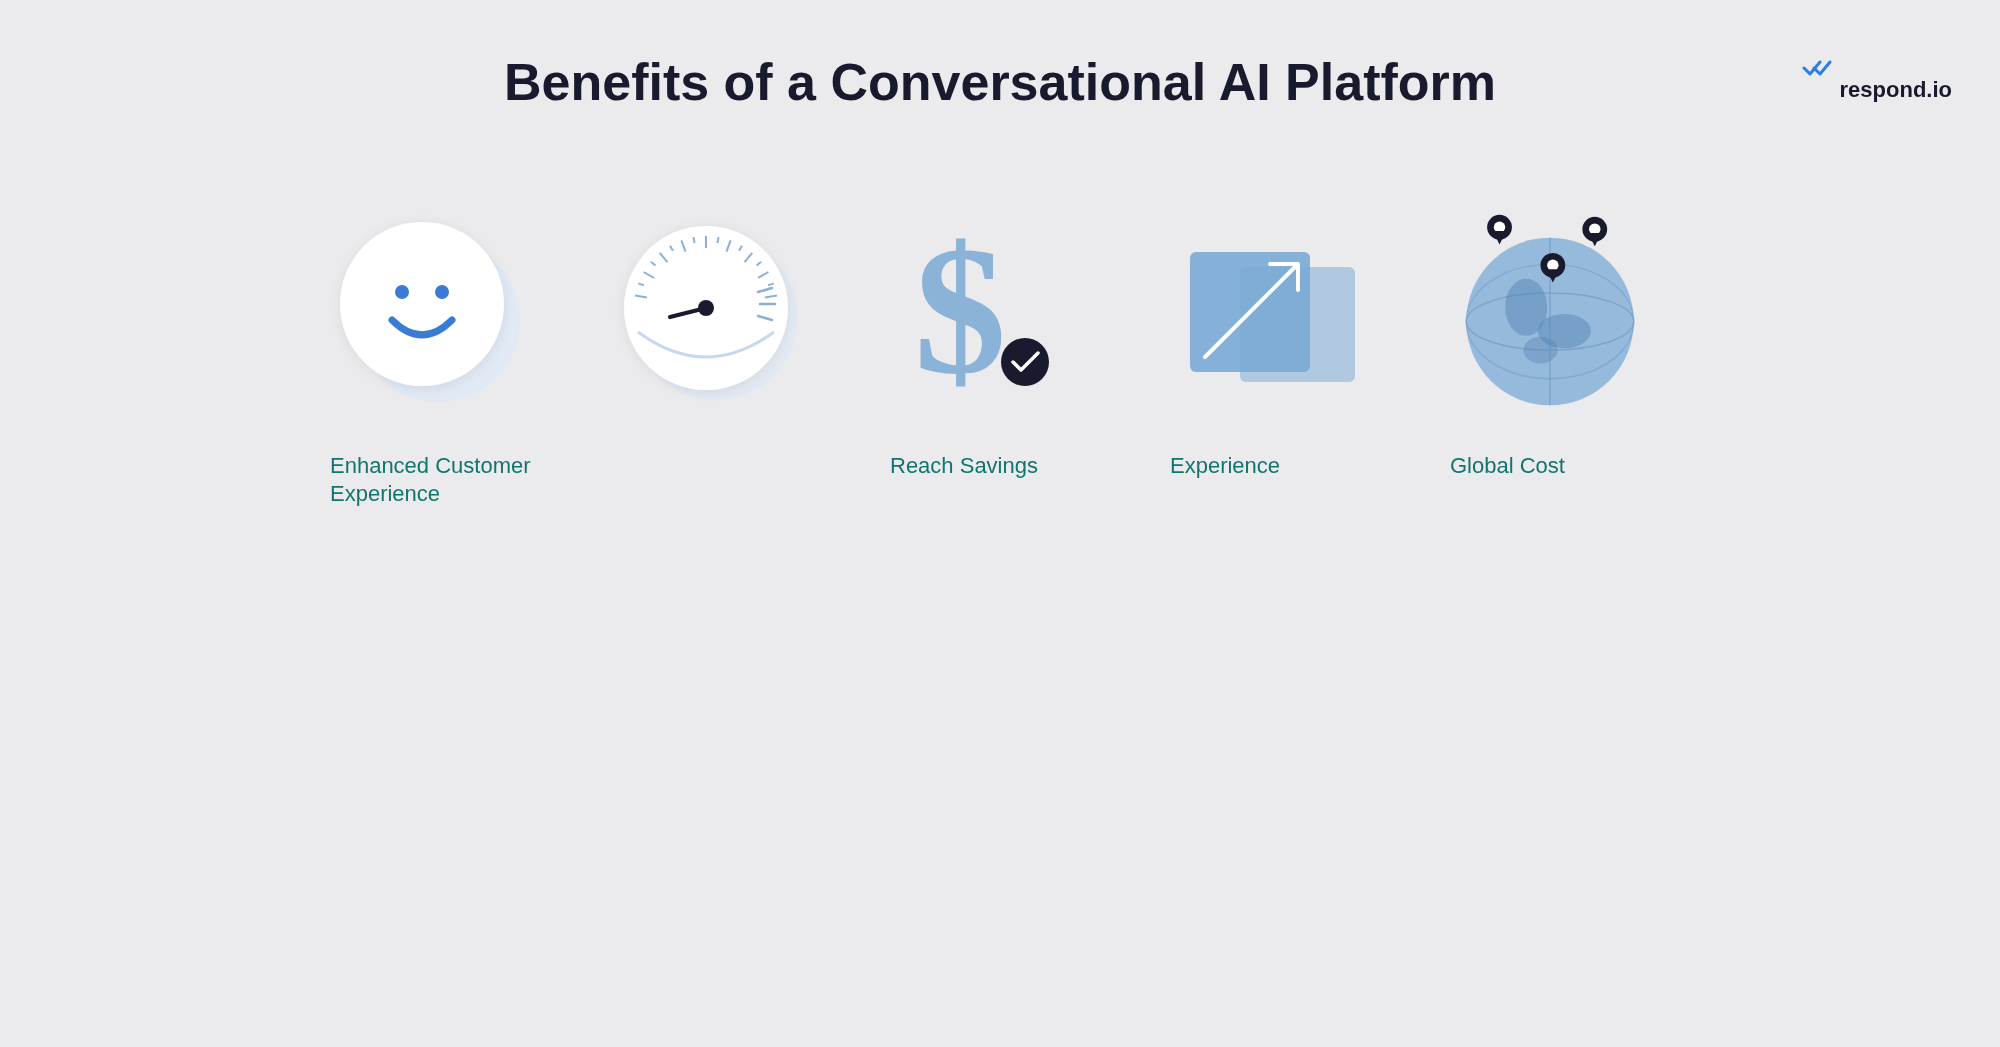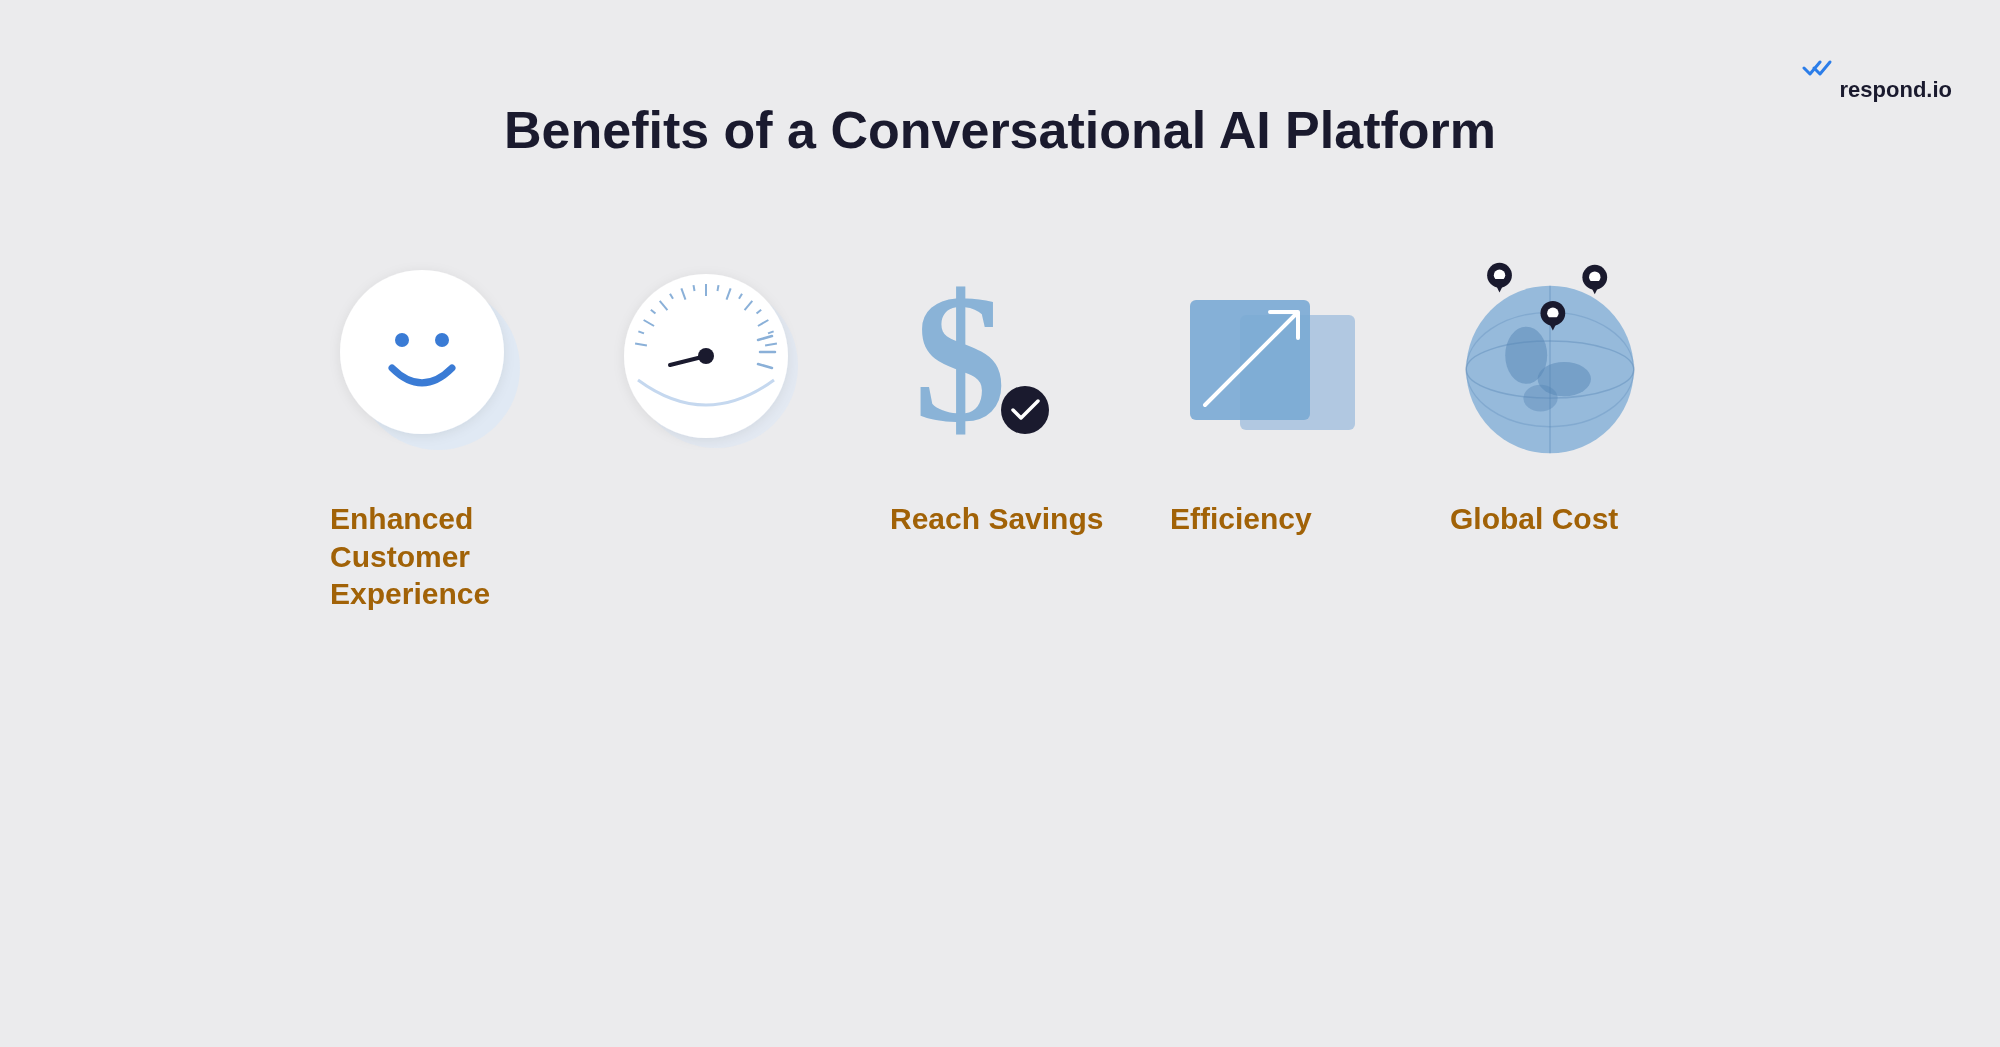--- a/index.html
+++ b/index.html
@@ -19,21 +19,21 @@
     .logo {
       position: absolute;
       top: 32px;
       right: 48px;
       display: flex;
       align-items: center;
       gap: 6px;
     }
 
     .main-title {
-      margin-top: 100px;
+      margin-top: 52px;
       font-size: 52px;
       font-weight: 800;
       color: #1a1a2e;
       text-align: center;
     }
 
     .benefits-container {
       display: flex;
       flex-direction: row;
       align-items: flex-start;
@@ -52,23 +52,23 @@
     .icon-wrapper {
       width: 200px;
       height: 200px;
       display: flex;
       align-items: center;
       justify-content: center;
       margin-bottom: 40px;
     }
 
     .benefit-label {
-      font-size: 30px;
-      font-weight: 700;
-      color: #a16207;
+      font-size: 22px;
+      font-weight: 400;
+      color: #0f766e;
       line-height: 1.25;
     }
   </style>
 </head>
 <body>
 
 <div class="logo">
   <svg width="32" height="22" viewBox="0 0 32 22" fill="none">
     <path d="M2 11 L8 17 L18 5" stroke="#2b7de9" stroke-width="3" stroke-linecap="round" stroke-linejoin="round" fill="none"></path>
     <path d="M12 11 L18 17 L28 5" stroke="#2b7de9" stroke-width="3" stroke-linecap="round" stroke-linejoin="round" fill="none"></path>
@@ -168,21 +168,21 @@
 
         <rect x="70" y="55" width="115" height="115" rx="6" fill="#8ab0d8" opacity="0.6"></rect>
 
         <rect x="20" y="40" width="120" height="120" rx="6" fill="#7aaad4" opacity="0.9"></rect>
 
         <line x1="35" y1="145" x2="125" y2="55" stroke="white" stroke-width="4" stroke-linecap="round"></line>
 
         <polyline points="100,52 128,52 128,78" stroke="white" stroke-width="4" stroke-linecap="round" stroke-linejoin="round" fill="none"></polyline>
       </svg>
     </div>
-    <div class="benefit-label">Efficiency</div>
+    <div class="benefit-label">Experience</div>
   </div>
 
   <div class="benefit-item">
     <div class="icon-wrapper">
       <svg width="210" height="210" viewBox="0 0 210 210">
 
         <circle cx="105" cy="115" r="88" fill="#7aaad4" opacity="0.75"></circle>
 
         <ellipse cx="80" cy="100" rx="22" ry="30" fill="#5585b5" opacity="0.5"></ellipse>
         <ellipse cx="120" cy="125" rx="28" ry="18" fill="#5585b5" opacity="0.5"></ellipse>

